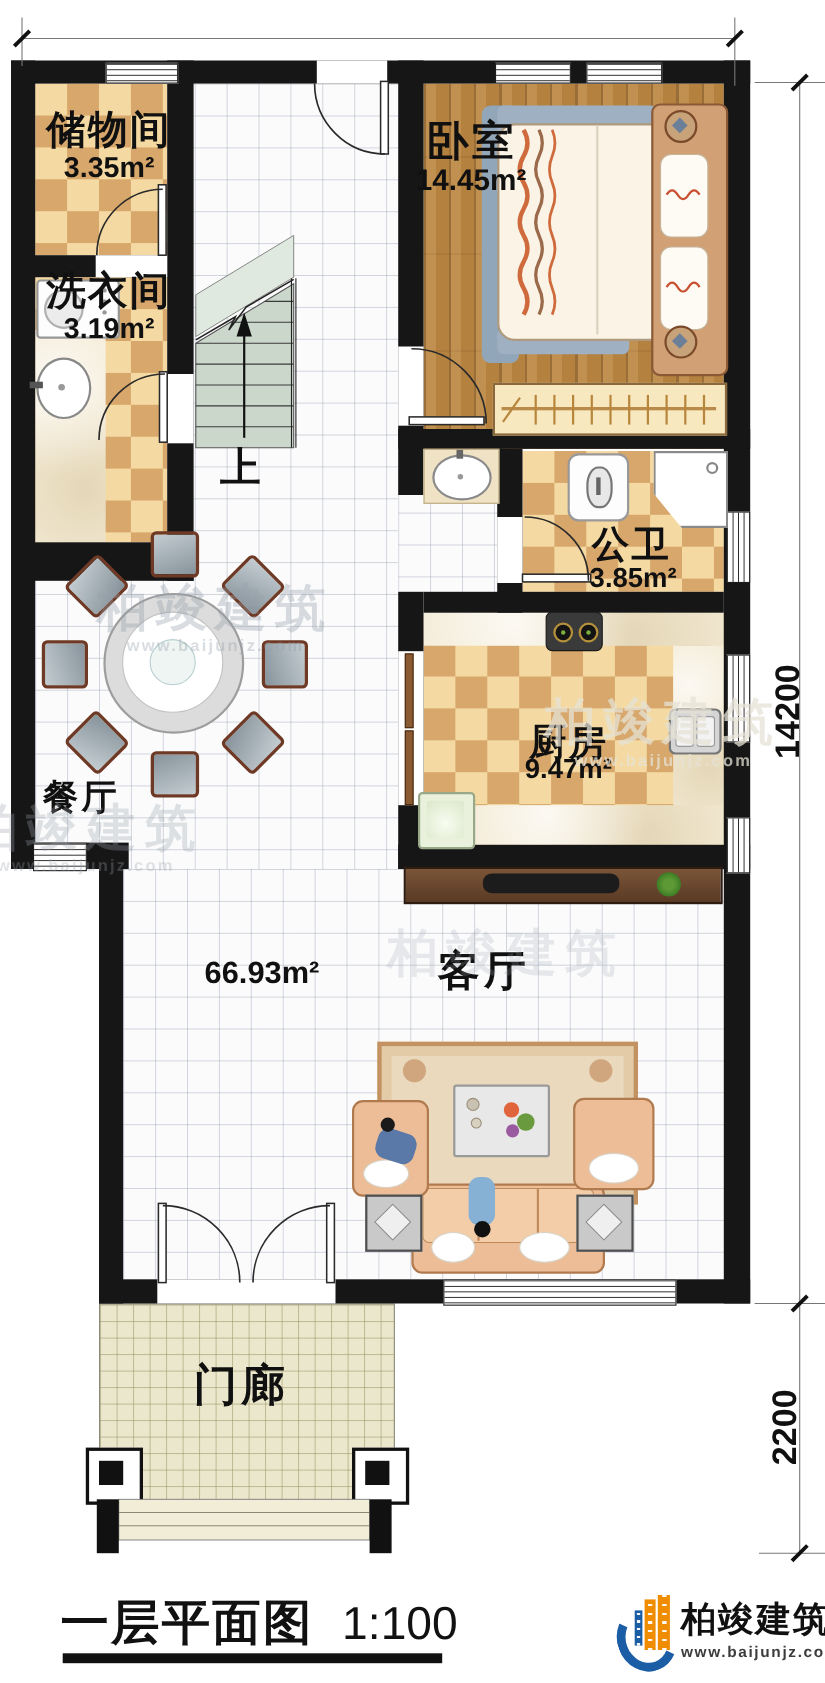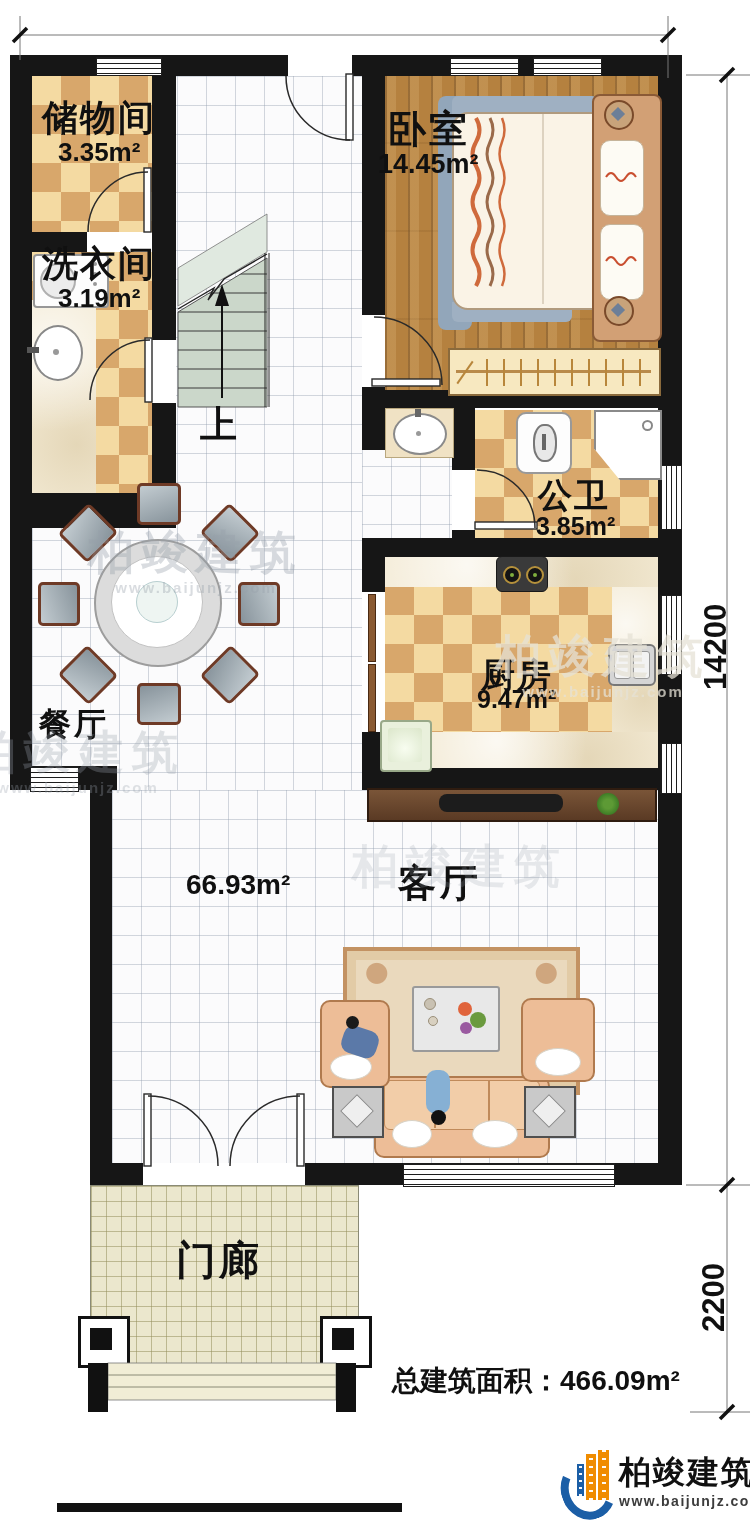--- a/index.html
+++ b/index.html
@@ -328,23 +328,24 @@
   <div class="lbl" style="left:538px;top:478px;font-size:34px;letter-spacing:2px">公卫</div>
   <div class="lbl" style="left:536px;top:514px;font-size:25px">3.85m²</div>
   <div class="lbl" style="left:481px;top:658px;font-size:34px;letter-spacing:2px">厨房</div>
   <div class="lbl" style="left:477px;top:687px;font-size:25px">9.47m²</div>
   <div class="lbl" style="left:39px;top:708px;font-size:32px;letter-spacing:3px">餐厅</div>
   <div class="lbl" style="left:200px;top:406px;font-size:37px">上</div>
   <div class="lbl" style="left:186px;top:871px;font-size:28px">66.93m²</div>
   <div class="lbl" style="left:398px;top:864px;font-size:38px;letter-spacing:4px">客厅</div>
   <div class="lbl" style="left:176px;top:1240px;font-size:40px;letter-spacing:3px">门廊</div>
 
-  <div class="lbl footer" style="left:392px;top:1367px;font-size:28px">总建筑面积：466.09m²</div>
 
   <div class="abs" style="left:55px;top:1446px;z-index:40;display:flex;gap:26px;align-items:baseline">
+    <span class="footer" style="font-size:44px;font-weight:600;color:#111;letter-spacing:2px">一层平面图</span>
+    <span style="font-size:42px;color:#111">1:100</span>
   </div>
   <div class="abs" style="left:57px;top:1503px;width:345px;height:9px;background:#111;z-index:40"></div>
 
   <div class="abs" style="left:561px;top:1450px;z-index:40;width:185px;height:70px">
     <div class="abs" style="left:0;top:0;width:54px;height:64px">
       <div class="abs" style="left:0;top:10px;width:38px;height:44px;border:8px solid #1b5ea6;border-top-color:transparent;border-right-color:transparent;border-radius:50%;transform:rotate(-20deg)"></div>
       <div class="abs" style="left:16px;top:14px;width:7px;height:32px;background:#1b5ea6;background-image:repeating-linear-gradient(0deg,rgba(255,255,255,.95) 0 2px,transparent 2px 7px);background-size:3px 100%;background-repeat:no-repeat;background-position:center"></div>
       <div class="abs" style="left:25px;top:4px;width:10px;height:46px;background:#f08c00;background-image:repeating-linear-gradient(0deg,rgba(255,255,255,.95) 0 2px,transparent 2px 8px);background-size:4px 100%;background-repeat:no-repeat;background-position:center"></div>
       <div class="abs" style="left:37px;top:0;width:11px;height:50px;background:#f08c00;background-image:repeating-linear-gradient(0deg,rgba(255,255,255,.95) 0 2px,transparent 2px 8px);background-size:4px 100%;background-repeat:no-repeat;background-position:center"></div>
     </div>

